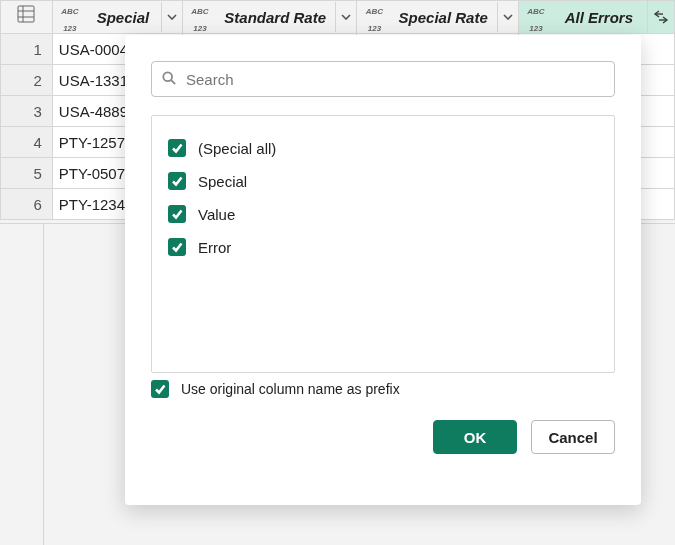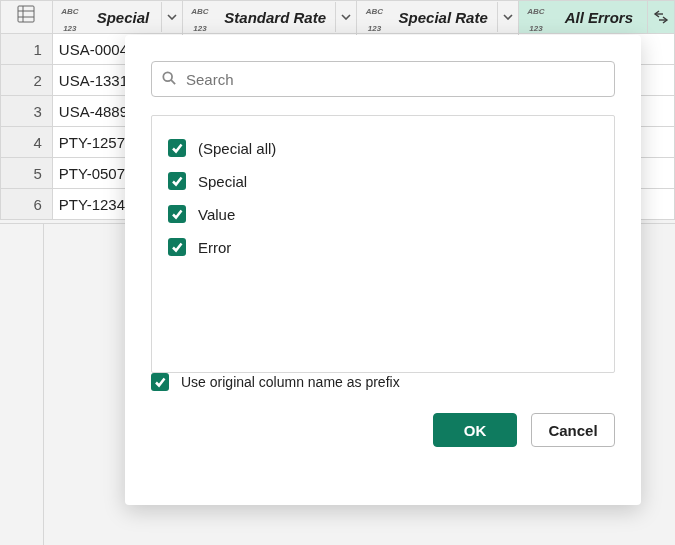--- a/index.html
+++ b/index.html
@@ -180,21 +180,21 @@
   .cb svg {
     width: 12px; height: 12px;
     stroke: #fff; stroke-width: 2.5; fill: none;
   }
 
   .check-row .opt-label { font-size: 15px; color:#222; }
 
   .prefix-row {
     display:flex;
     align-items:center;
-    margin-top: 0;
+    margin-top: 7px;
   }
 
   .buttons {
     display:flex;
     justify-content:flex-end;
     gap: 14px;
     margin-top: 22px;
   }
 
   .btn {

